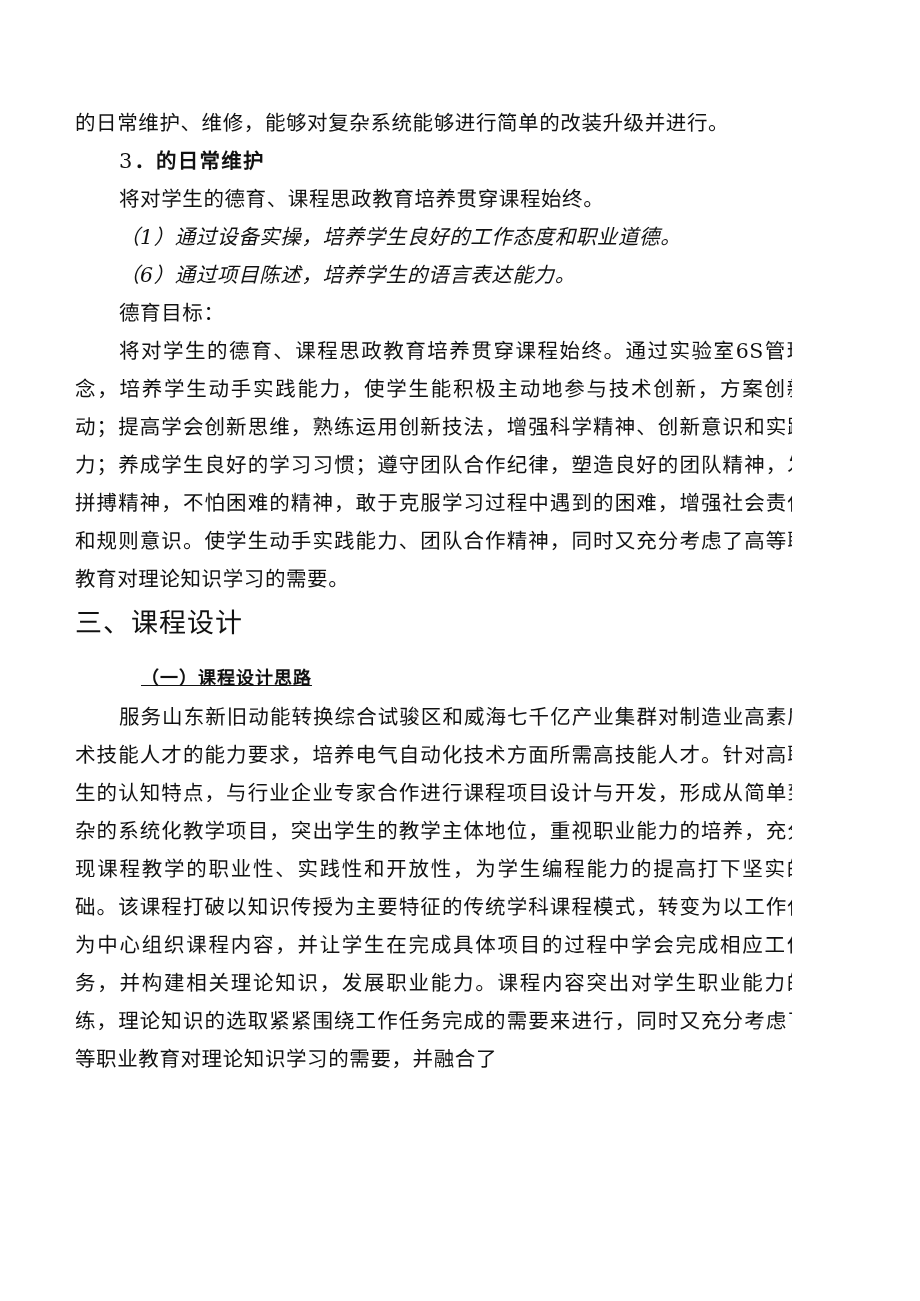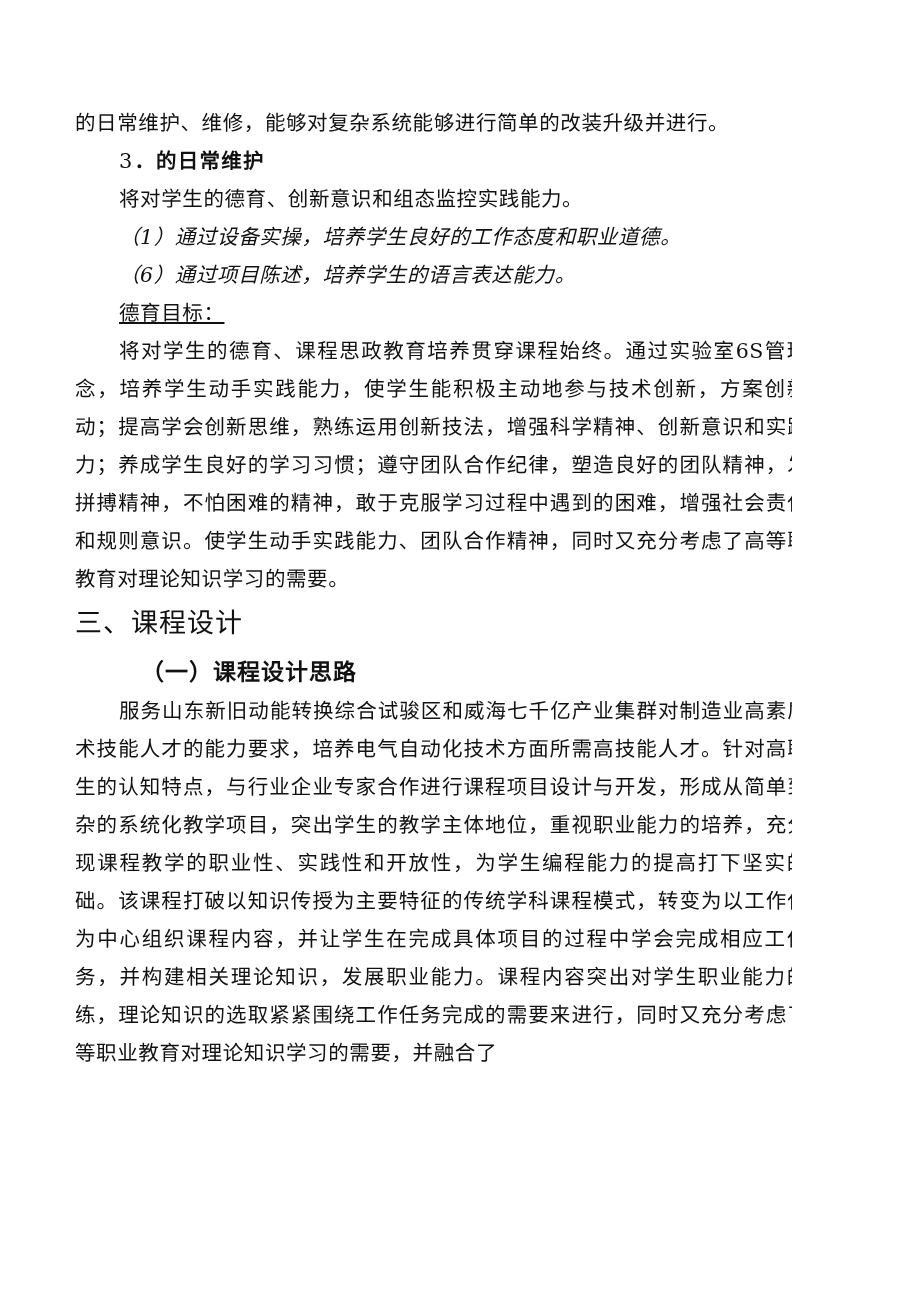--- a/index.html
+++ b/index.html
@@ -60,41 +60,41 @@
   .h-num .numglyph {
     font-weight: normal;
     font-size: 21px;
     letter-spacing: 2px;
   }
 
   
   .h-main {
     font-size: 27px;
     line-height: 45px;
-    margin: 2px 0 7px 0;
+    margin: 2px 0 13px 0;
     text-indent: 0;
     letter-spacing: 1px;
     font-weight: normal;
     color: #111111;
     font-family: "DejaVu Serif", "Liberation Serif", serif;
   }
 
   
   .h-sub {
     font-weight: bold;
     text-indent: 66px;
-    font-size: 23px;
+    font-size: 18px;
     line-height: 40px;
     letter-spacing: 1px;
+    text-decoration: underline;
   }
 
   
   .label {
     text-indent: 44px;
-    text-decoration: underline;
   }
 
   
   .listitem {
     text-indent: 44px;
     font-style: italic;
   }
 
   
   .scan-soft {
@@ -105,21 +105,21 @@
 </head>
 <body>
 
 <div class="page scan-soft">
   <div class="content">
 
     <p class="para flush">的日常维护、维修，能够对复杂系统能够进行简单的改装升级并进行。</p>
 
     <h3 class="h-num"><span class="numglyph">3</span><span>．</span><span>的日常维护</span></h3>
 
-    <p class="para">将对学生的德育、创新意识和组态监控实践能力。</p>
+    <p class="para">将对学生的德育、课程思政教育培养贯穿课程始终。</p>
 
 
     <p class="listitem">（1）通过设备实操，培养学生良好的工作态度和职业道德。</p>
     <p class="listitem">（6）通过项目陈述，培养学生的语言表达能力。</p>
 
     <p class="label">德育目标：</p>
 
     <p class="para">将对学生的德育、课程思政教育培养贯穿课程始终。通过实验室6S管理理念，培养学生动手实践能力，使学生能积极主动地参与技术创新，方案创新活动；提高学会创新思维，熟练运用创新技法，增强科学精神、创新意识和实践能力；养成学生良好的学习习惯；遵守团队合作纪律，塑造良好的团队精神，发扬拼搏精神，不怕困难的精神，敢于克服学习过程中遇到的困难，增强社会责任感和规则意识。使学生动手实践能力、团队合作精神，同时又充分考虑了高等职业教育对理论知识学习的需要。</p>
 
     <h2 class="h-main">三、课程设计</h2>

